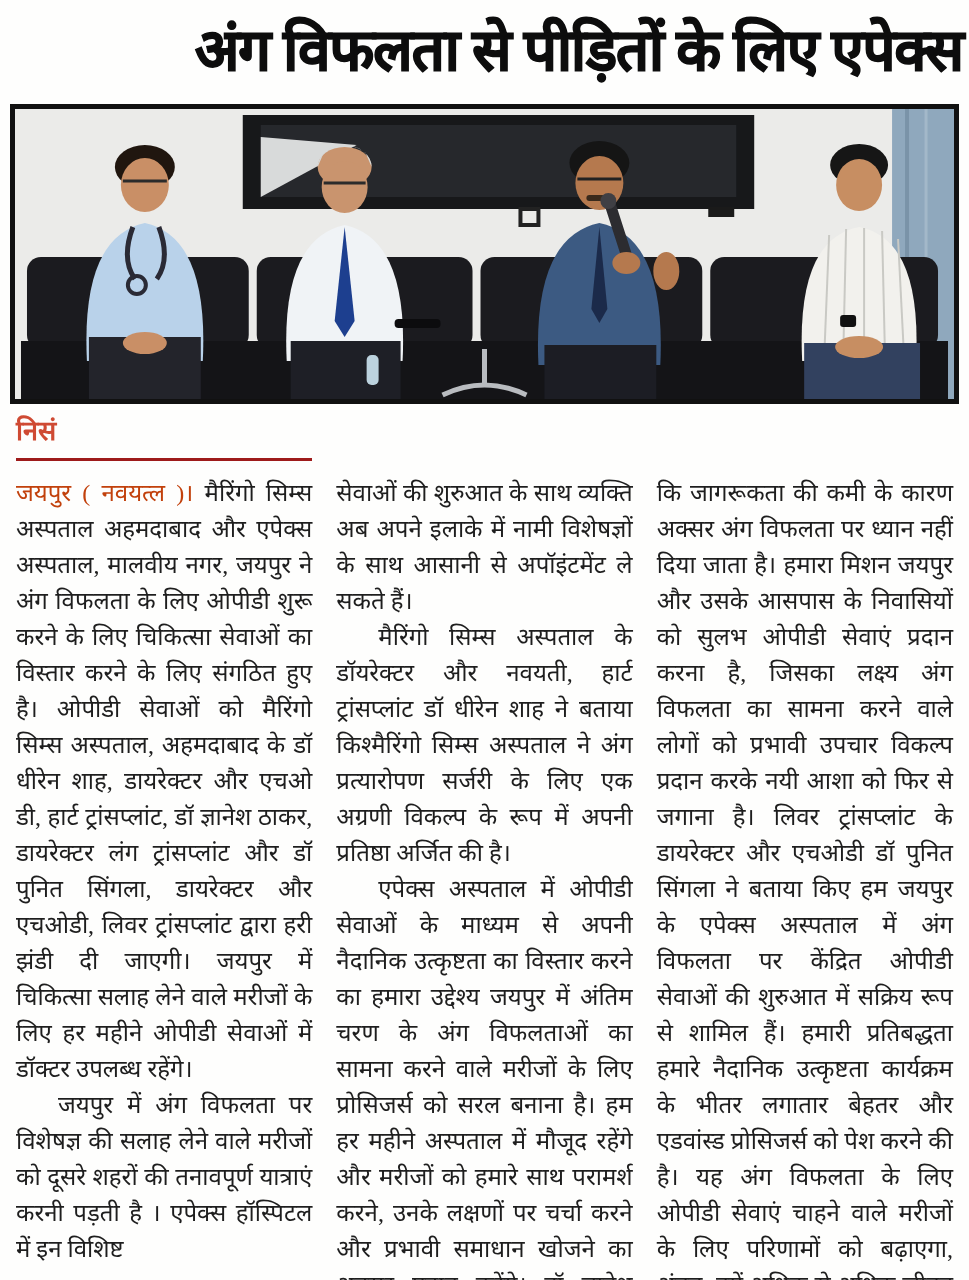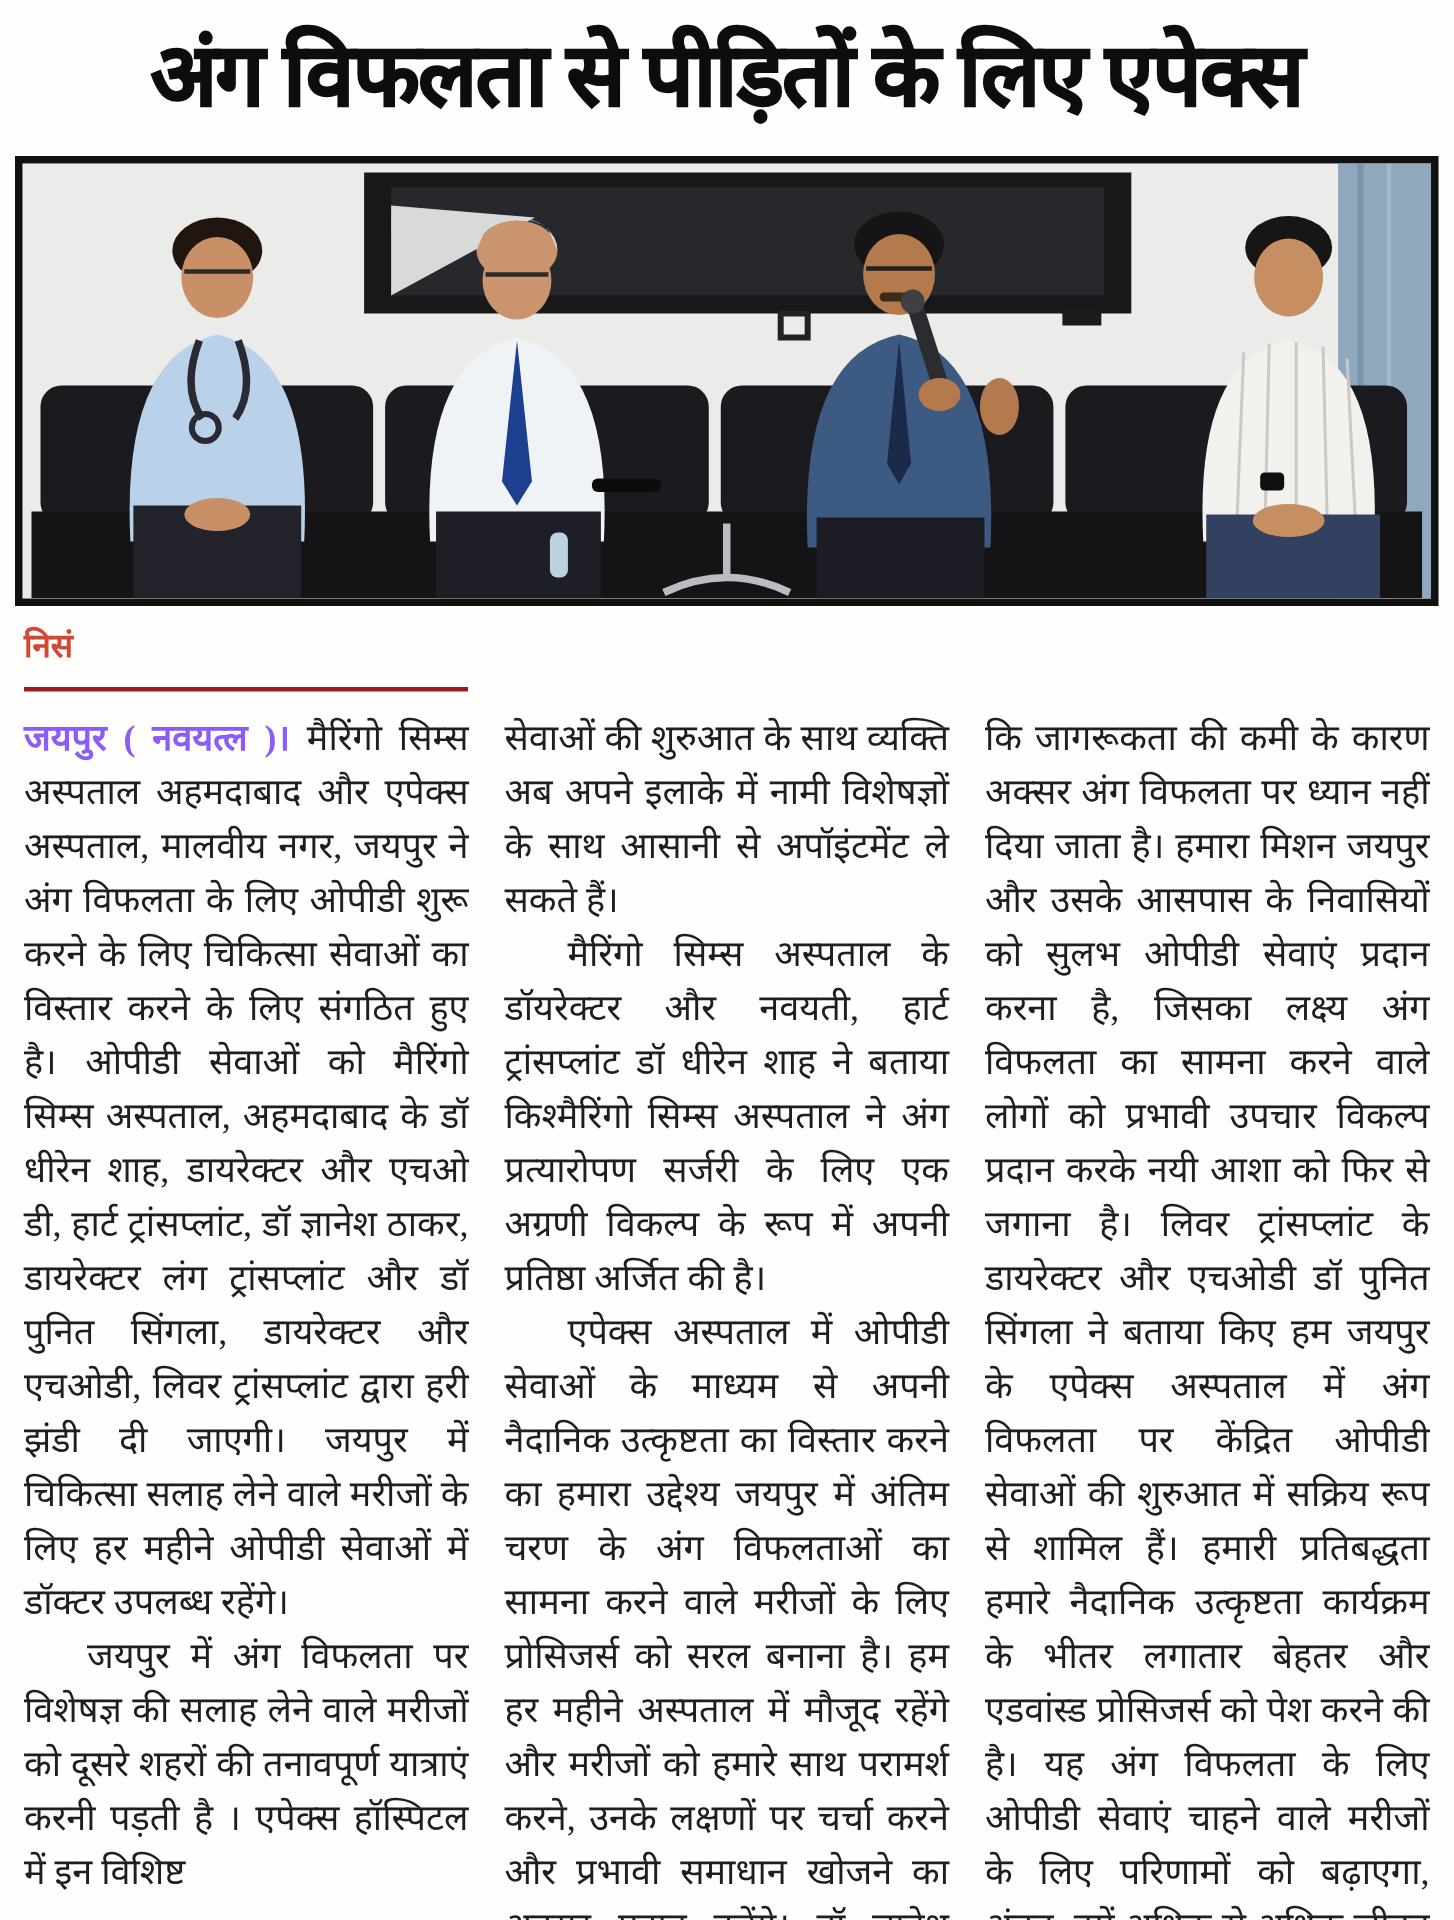--- a/index.html
+++ b/index.html
@@ -9,42 +9,42 @@
     width:969px; height:1280px;
     margin:0 auto;
     background:#fefefd;
     font-family:"Liberation Serif","DejaVu Serif",serif;
     color:#1b1b1b;
     overflow:hidden;
   }
   
   .headline {
     padding:10px 6px 4px 6px;
-    text-align:center;
+    text-align:right;
     font-weight:bold;
     color:#0d0d0d;
     font-size:58px;
     line-height:82px;
     letter-spacing:-1px;
     -webkit-text-stroke:1.2px #0d0d0d;
   }
   
   .photo-frame {
     margin:8px 10px 0 10px;
     height:300px;
     border:5px solid #111111;
     background:#ebebe9;
     position:relative;
     overflow:hidden;
   }
   .photo-frame svg { display:block; width:100%; height:100%; }
   
   .content { padding:12px 16px 0 16px; }
   .byline-credit {
-    font-size:22px;
+    font-size:27px;
     font-weight:bold;
     color:#cf4a33;
     line-height:30px;
   }
   .byline-rule {
     width:296px; height:3px;
     background:#9e1b1b;
     margin:12px 0 14px 0;
     border:none;
   }
@@ -56,21 +56,21 @@
   }
   .col {
     flex:1 1 0;
     font-size:24px;
     line-height:36px;
     text-align:justify;
     color:#1e1e1e;
   }
   .col p { margin:0; }
   .col p.indent { text-indent:42px; }
-  .dateline { font-weight:bold; color:#8b5cf6; }
+  .dateline { font-weight:normal; color:#c2410c; }
 </style>
 </head>
 <body>
 
 <div class="page">
 
   <div class="headline">
     <div>अंग विफलता से पीड़ितों के लिए एपेक्स</div>
   </div>
 

